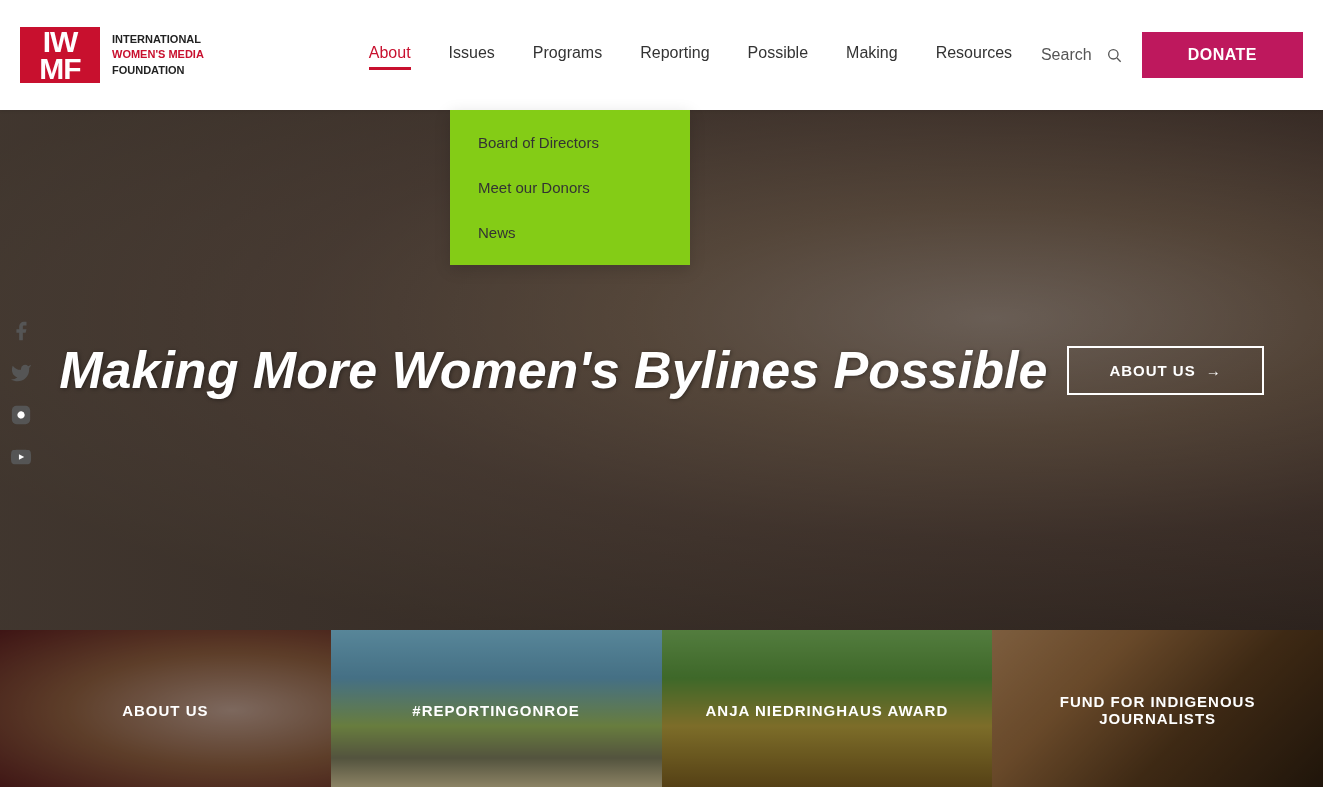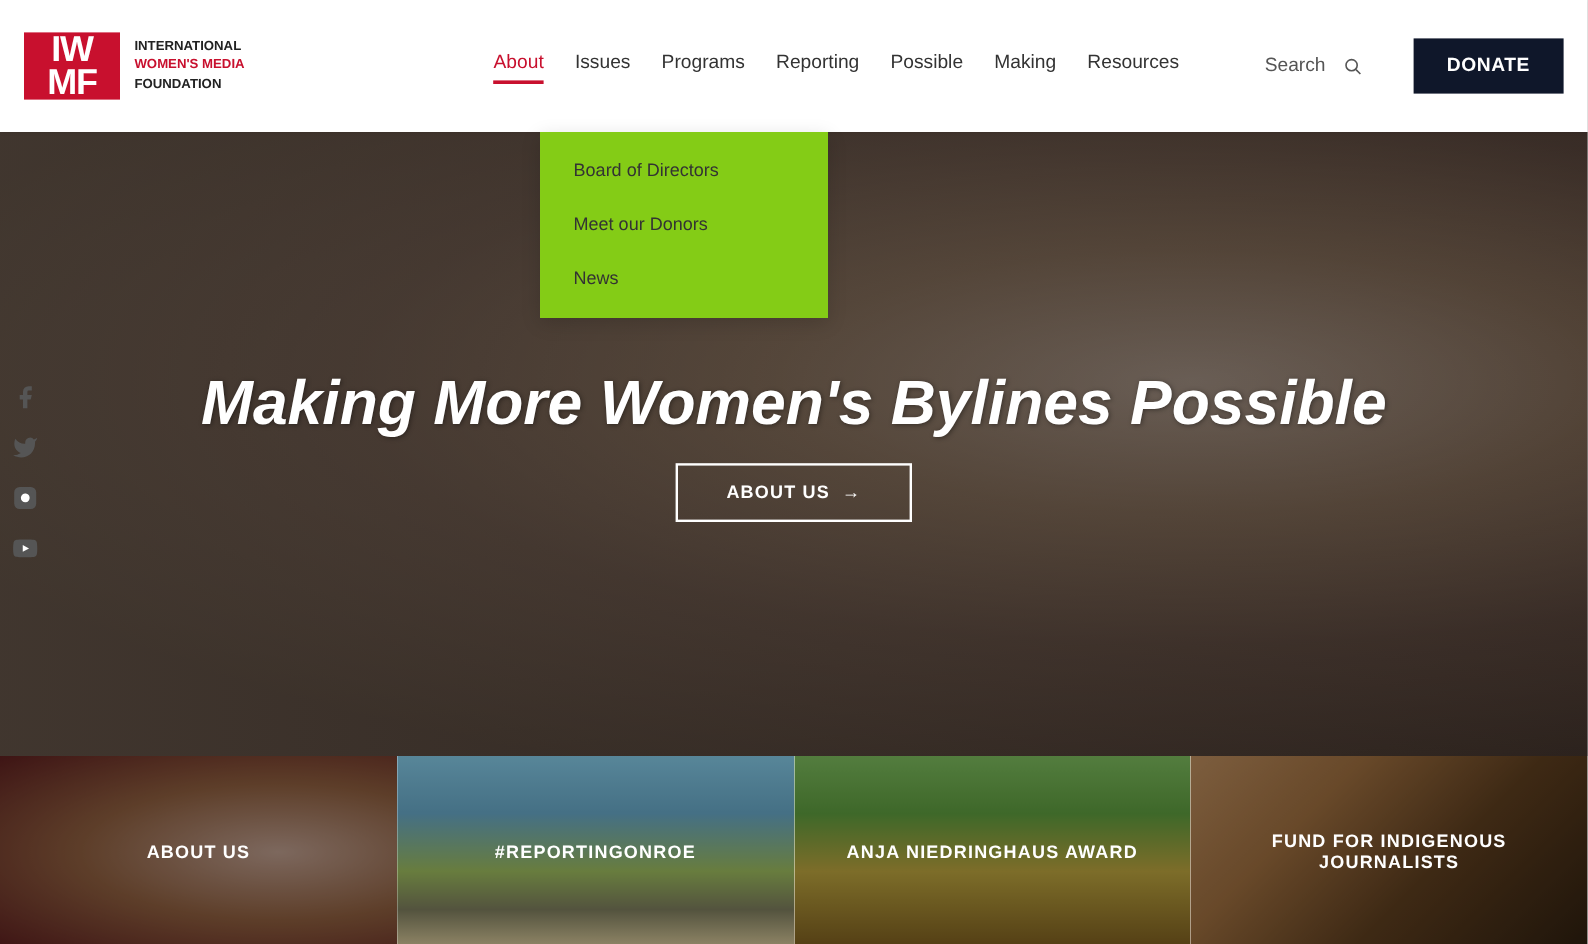--- a/index.html
+++ b/index.html
@@ -44,21 +44,21 @@
       line-height: 1.4;
     }
 
     .logo-org-name .red {
       color: #c8102e;
     }
 
     nav {
       display: flex;
       align-items: center;
-      gap: 26px;
+      gap: 38px;
       flex: 1;
       justify-content: center;
     }
 
     nav a {
       text-decoration: none;
       color: #333;
       font-size: 16px;
       font-weight: 500;
       padding-bottom: 4px;
@@ -89,30 +89,29 @@
     }
 
     .search-icon-svg {
       width: 16px; height: 16px;
       stroke: #555;
       fill: none;
       stroke-width: 2;
     }
 
     .donate-btn {
-      background: #0f172a;
+      background: #be185d;
       color: #fff;
       font-size: 16px;
       font-weight: 700;
-      padding: 14px 28px;
+      padding: 14px 46px;
       border: none;
       cursor: pointer;
       letter-spacing: 0.5px;
       text-transform: uppercase;
-      margin-left: 23px;
     }
 
     
     .social-sidebar {
       position: fixed;
       left: 10px;
       top: 50%;
       transform: translateY(-50%);
       display: flex;
       flex-direction: column;
@@ -180,21 +179,21 @@
       width: 45%;
       height: 100%;
       background: linear-gradient(135deg, #d0c0a0 0%, #a09080 30%, #706050 60%, #504030 100%);
       opacity: 0.7;
     }
 
     .hero-content {
       position: absolute;
       inset: 0;
       display: flex;
-      flex-direction: column;
+      flex-direction: row;
       align-items: center;
       justify-content: center;
       gap: 20px;
     }
 
     .hero-title {
       color: #fff;
       font-size: 52px;
       font-weight: 700;
       text-align: center;

